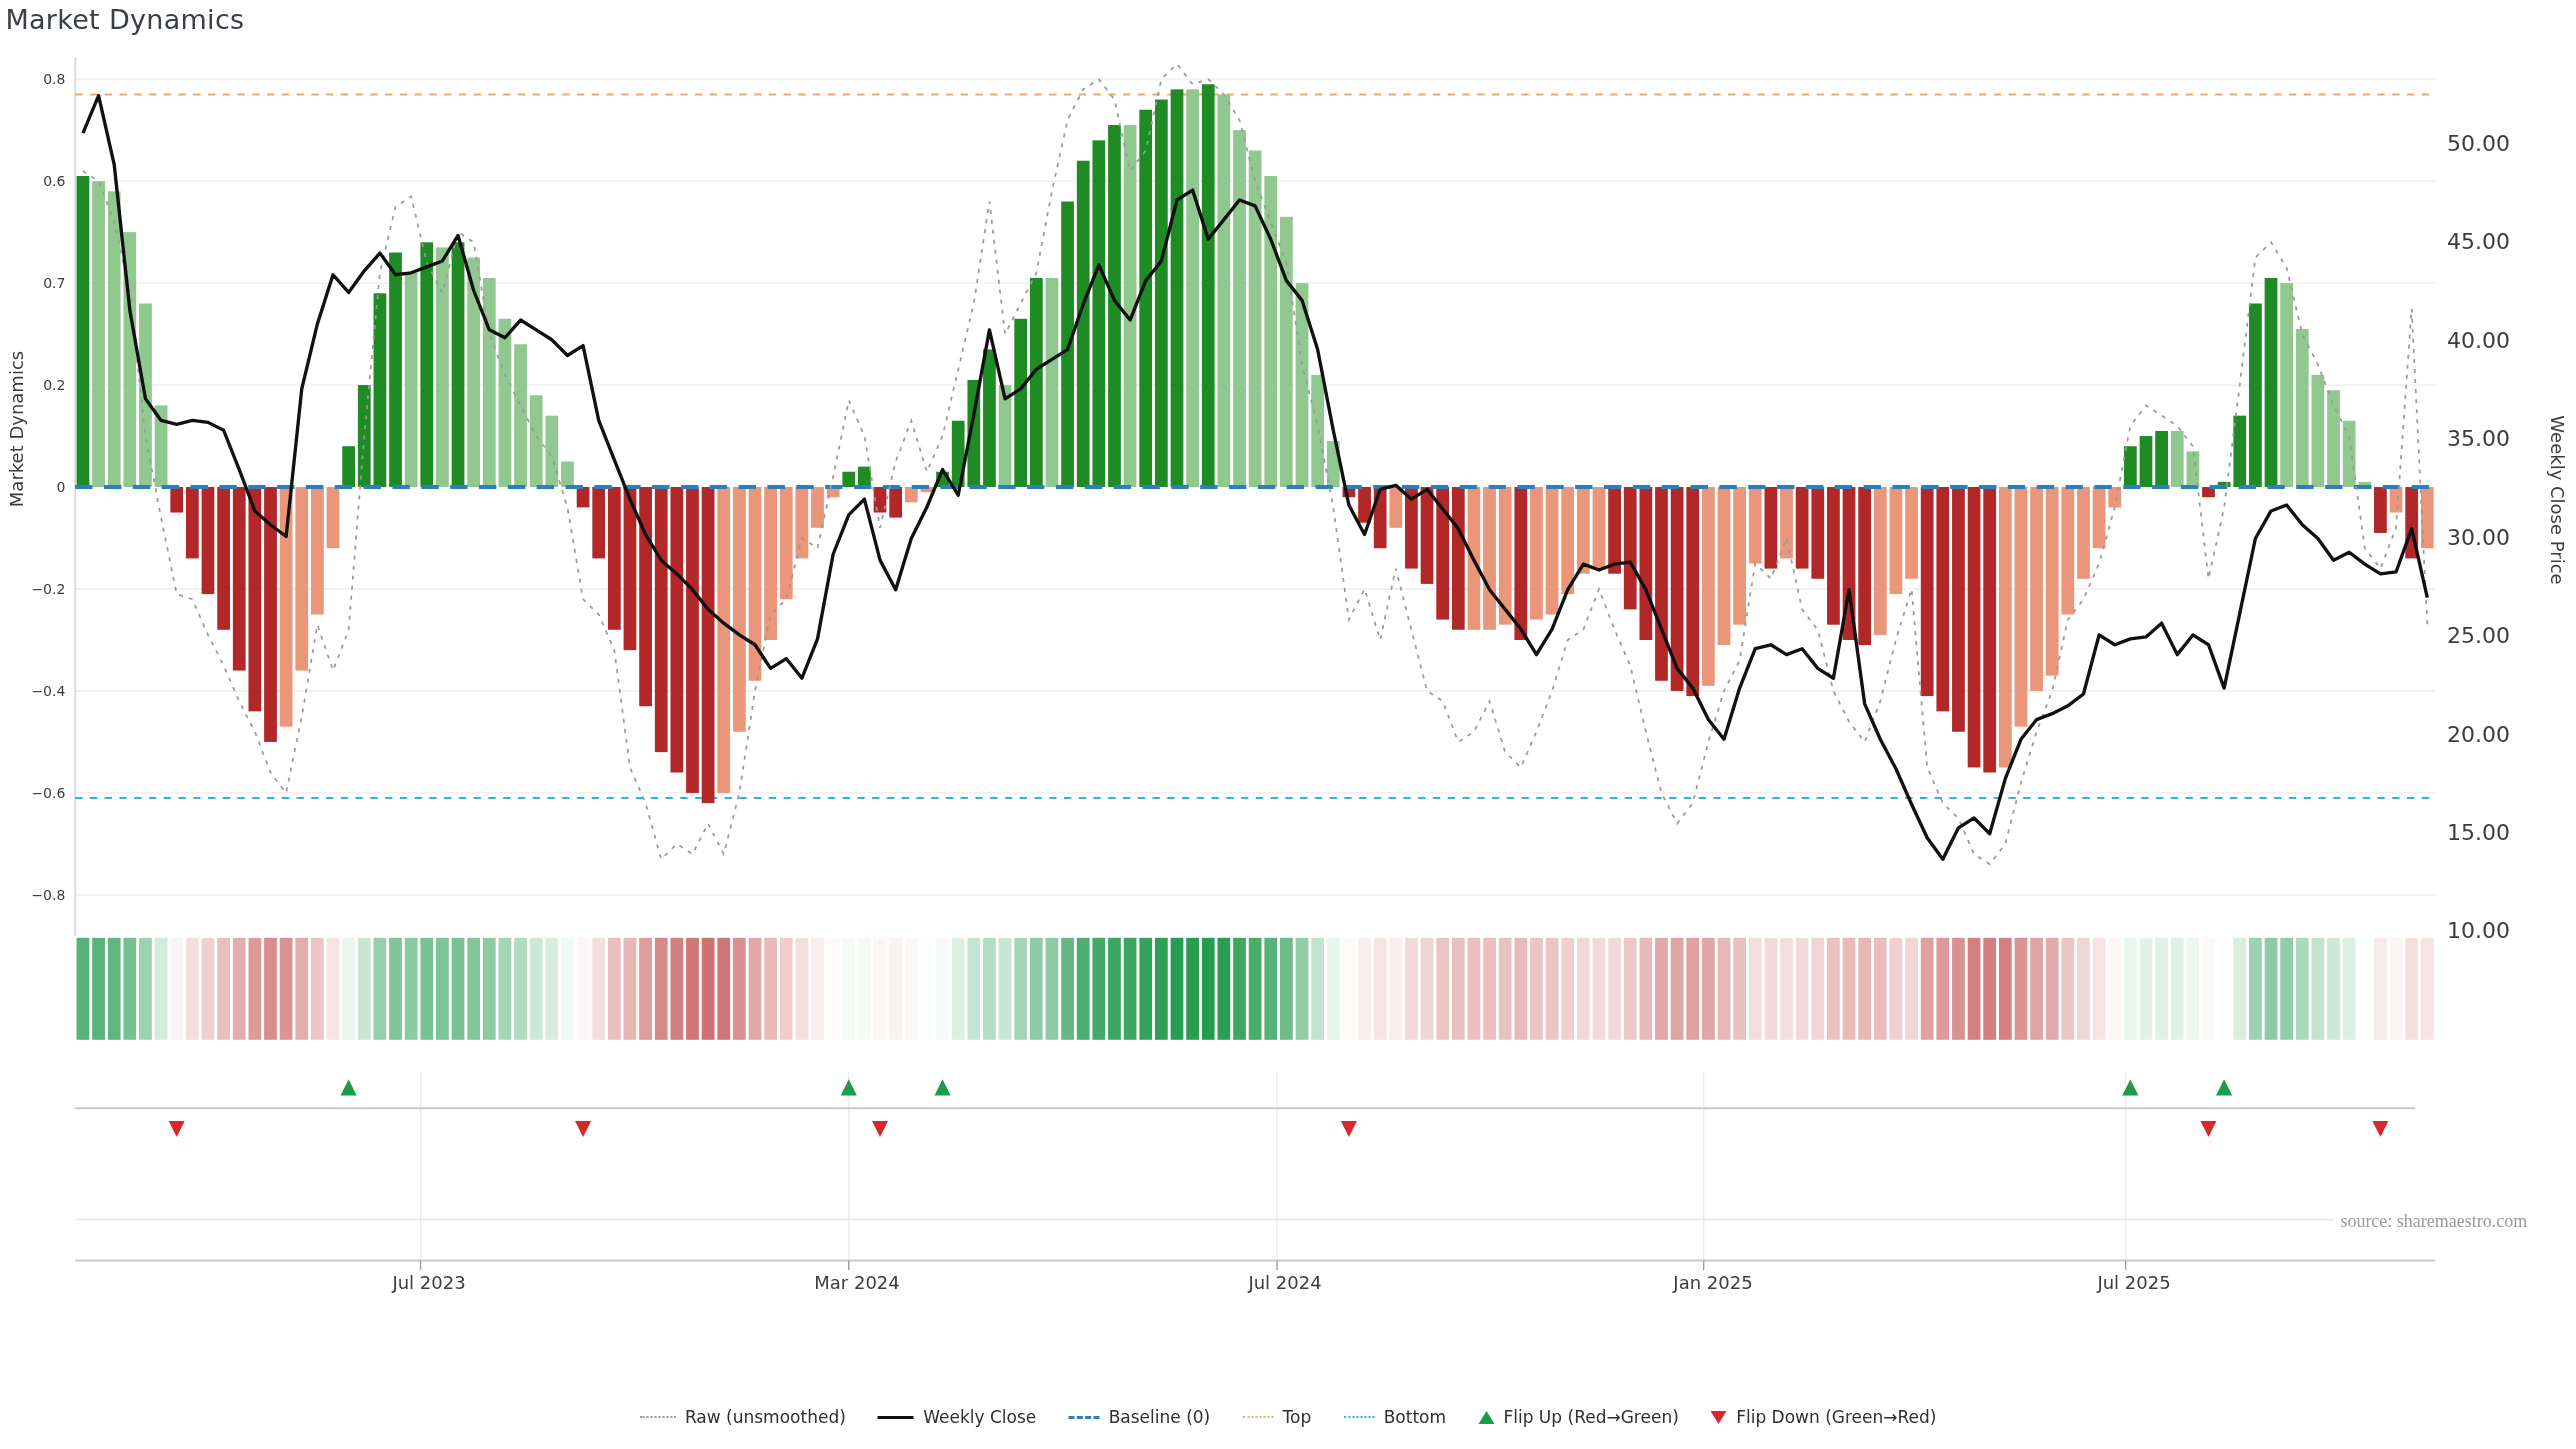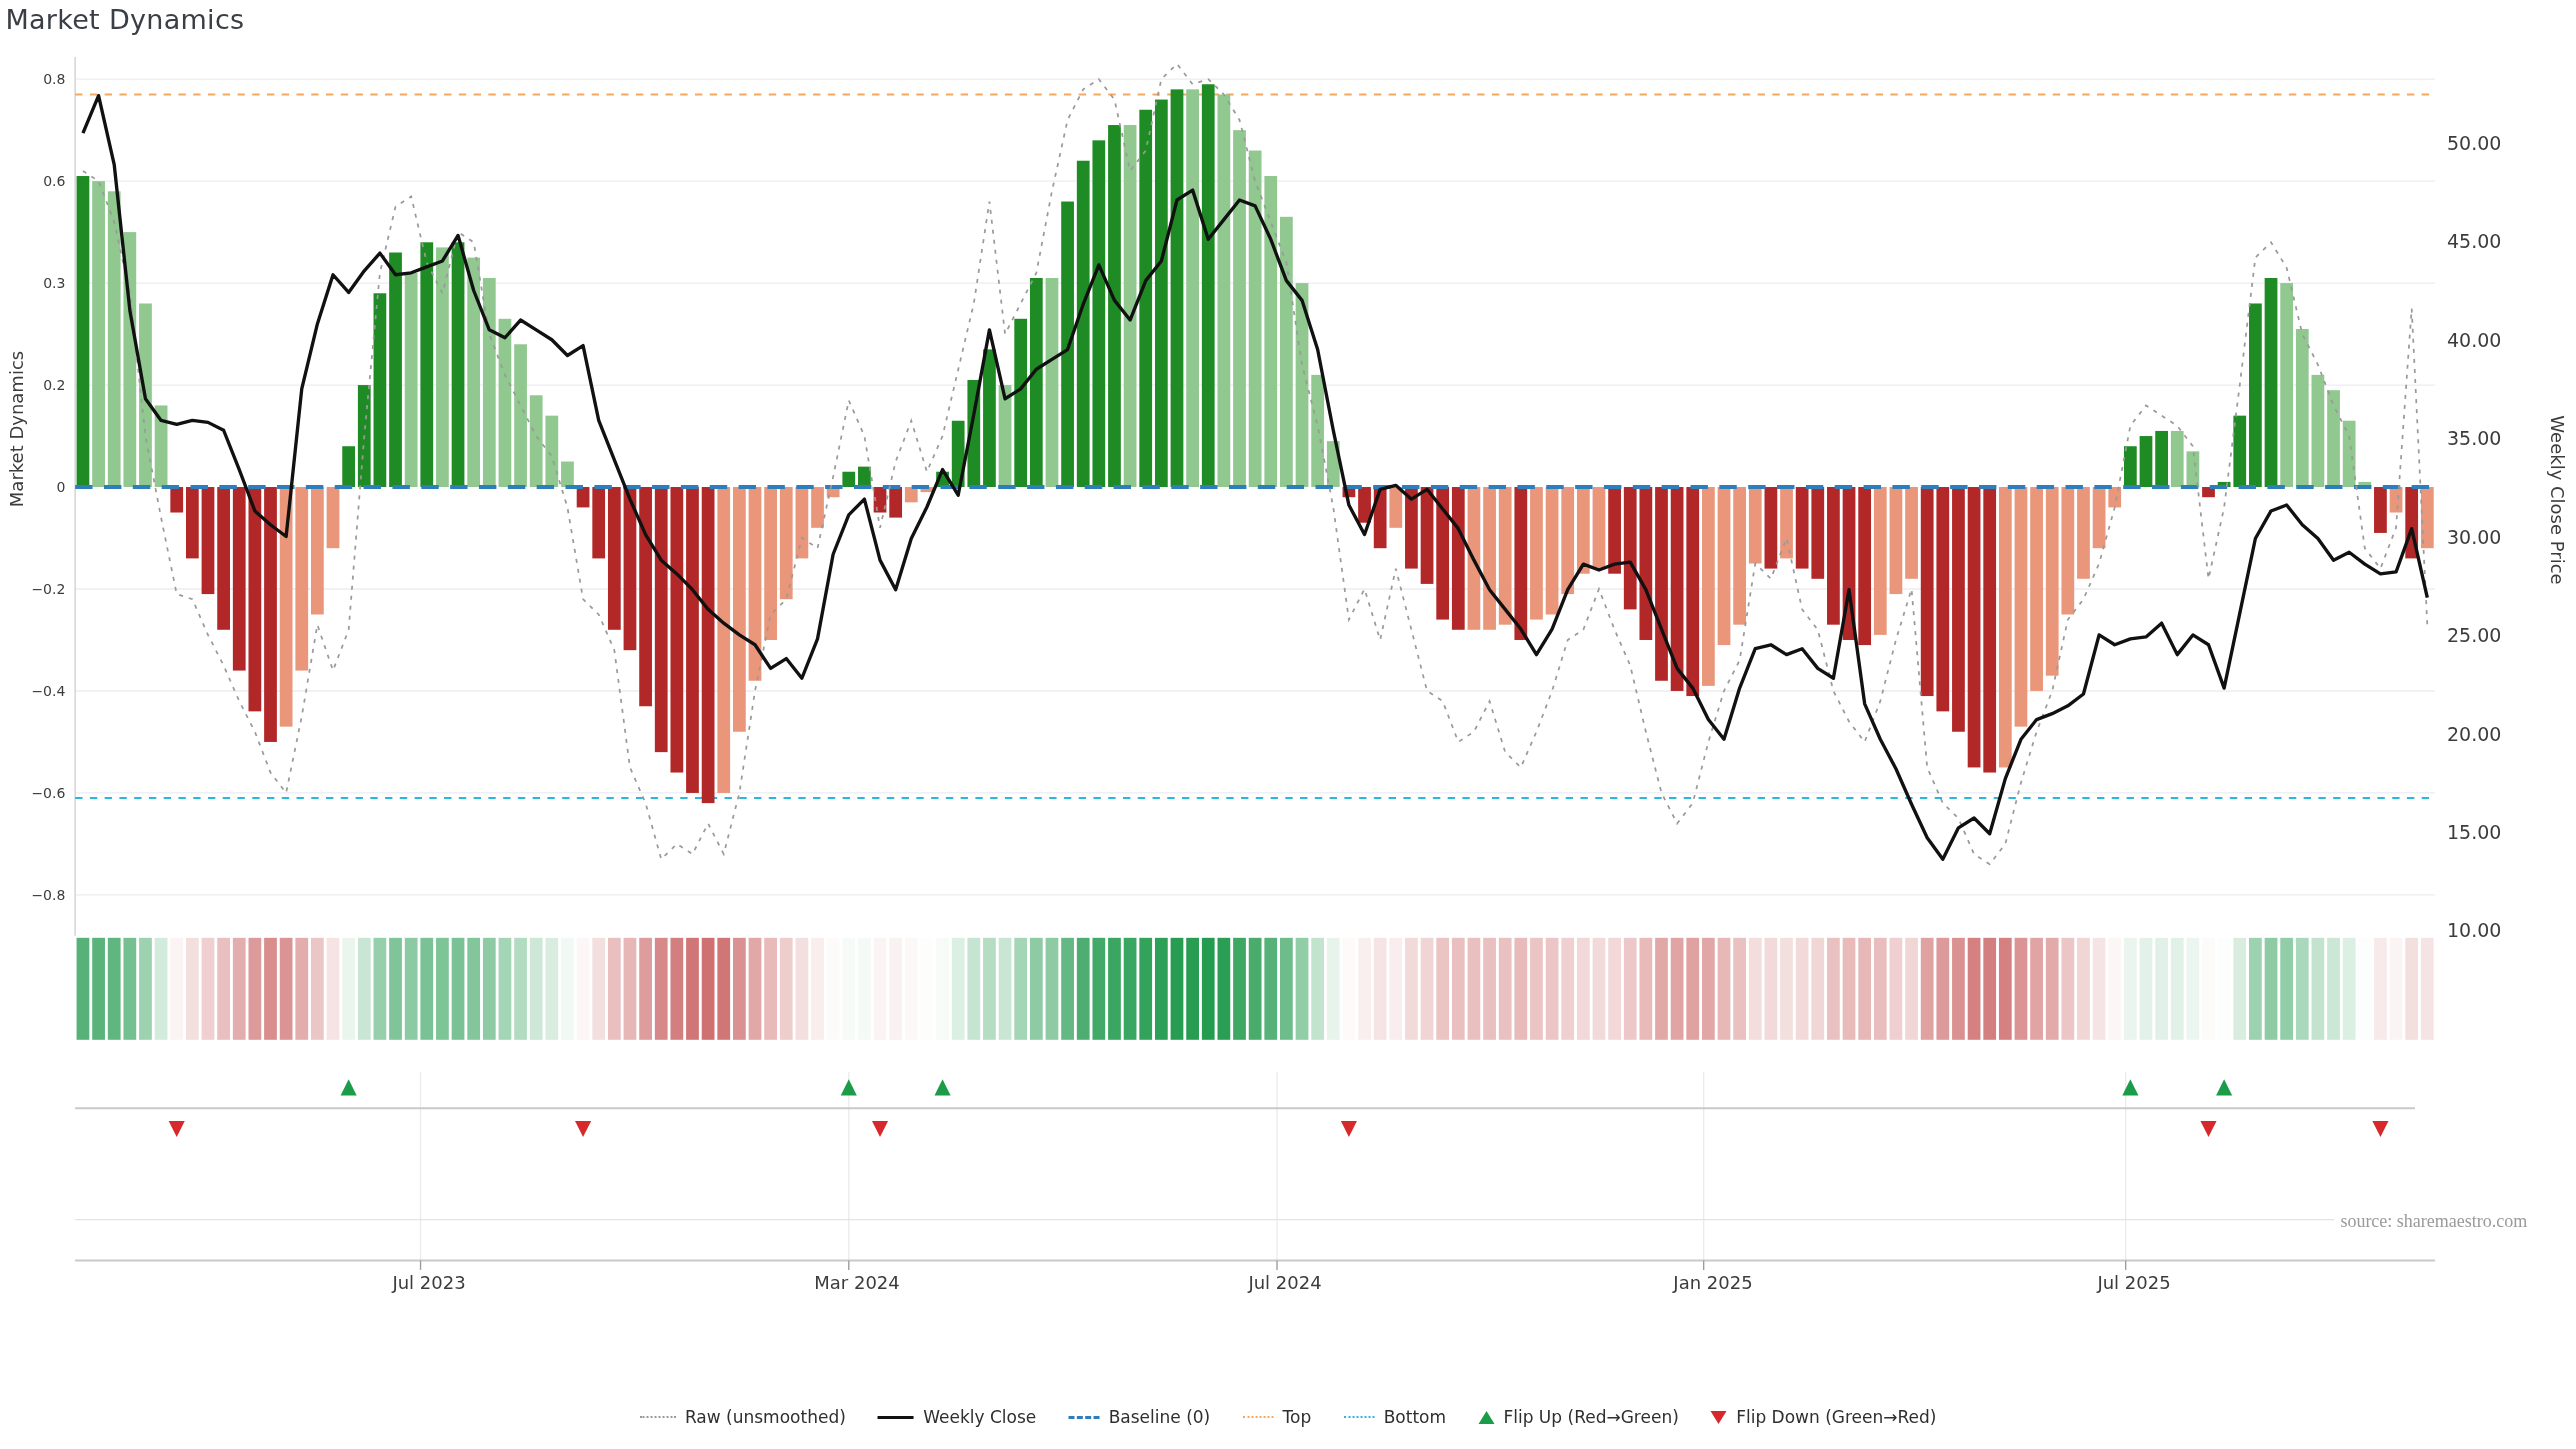--- a/index.html
+++ b/index.html
@@ -1,21 +1,21 @@
 <!DOCTYPE html>
 <html style="font-size:10.7px"><head>
 <meta charset="utf-8">
 <style>
   html,body{margin:0;padding:0;background:#ffffff;}
   body{font-family:"DejaVu Sans","Liberation Sans",sans-serif;}
   #stage{position:relative;width:2576px;height:1449px;background:#fff;overflow:hidden;}
   #plot-svg{position:absolute;left:0;top:0;}
   .title{position:absolute;left:5.4px;top:4px;font-size:27px;color:#3a3e45;letter-spacing:0.3px;}
   .ytick-l{position:absolute;transform:translateY(-50%);font-size:14px;color:#3c3c3c;text-align:right;width:60px;}
-  .ytick-r{position:absolute;transform:translateY(-50%);font-size:19px;color:#3c3c3c;text-align:left;}
+  .ytick-r{position:absolute;transform:translateY(-50%);font-size:22px;color:#3c3c3c;text-align:left;}
   .xtick{position:absolute;transform:translateX(-50%);font-size:18px;color:#3c3c3c;top:1272px;white-space:nowrap;}
   .axlabel-left{position:absolute;left:16px;top:429px;transform:translate(-50%,-50%) rotate(-90deg);font-size:18px;color:#3c3c3c;white-space:nowrap;}
   .axlabel-right{position:absolute;left:2557px;top:500px;transform:translate(-50%,-50%) rotate(90deg);font-size:18px;color:#3c3c3c;white-space:nowrap;}
   .source{position:absolute;right:42px;top:1221px;transform:translateY(-50%);font-size:18px;color:#9a9a9a;background:#fff;padding:0 6.7px;font-family:Liberation Serif, serif;}
   .legend{position:absolute;left:50%;top:1407px;transform:translateX(-50%);display:flex;align-items:center;gap:32px;white-space:nowrap;}
   .legend-item{display:flex;align-items:center;gap:9.4px;}
   .legend-label{font-size:17px;color:#2f2f2f;}
   .sw{display:inline-block;width:36px;height:0;}
   .sw-raw{border-top:2px dotted #9a9a9a;}
   .sw-close{border-top:3.4px solid #111;}
@@ -373,21 +373,21 @@
       <line x1="3168.699337748344" y1="1879" x2="3168.699337748344" y2="1893" stroke="#9a9a9a" stroke-width="2"></line>
     </svg>
 
   <div class="title">Market Dynamics</div>
 
   <div class="axlabel-left">Market Dynamics</div>
   <div class="axlabel-right">Weekly Close Price</div>
 
   <div class="ytick-l" style="left:5.4px;top:79px">0.8</div>
   <div class="ytick-l" style="left:5.4px;top:181px">0.6</div>
-  <div class="ytick-l" style="left:5.4px;top:283px">0.3</div>
+  <div class="ytick-l" style="left:5.4px;top:283px">0.7</div>
   <div class="ytick-l" style="left:5.4px;top:385px">0.2</div>
   <div class="ytick-l" style="left:5.4px;top:487px">0</div>
   <div class="ytick-l" style="left:5.4px;top:589px">−0.2</div>
   <div class="ytick-l" style="left:5.4px;top:691px">−0.4</div>
   <div class="ytick-l" style="left:5.4px;top:793px">−0.6</div>
   <div class="ytick-l" style="left:5.4px;top:895px">−0.8</div>
 
   <div class="ytick-r" style="left:2447px;top:143px">50.00</div>
   <div class="ytick-r" style="left:2447px;top:241px">45.00</div>
   <div class="ytick-r" style="left:2447px;top:340px">40.00</div>

